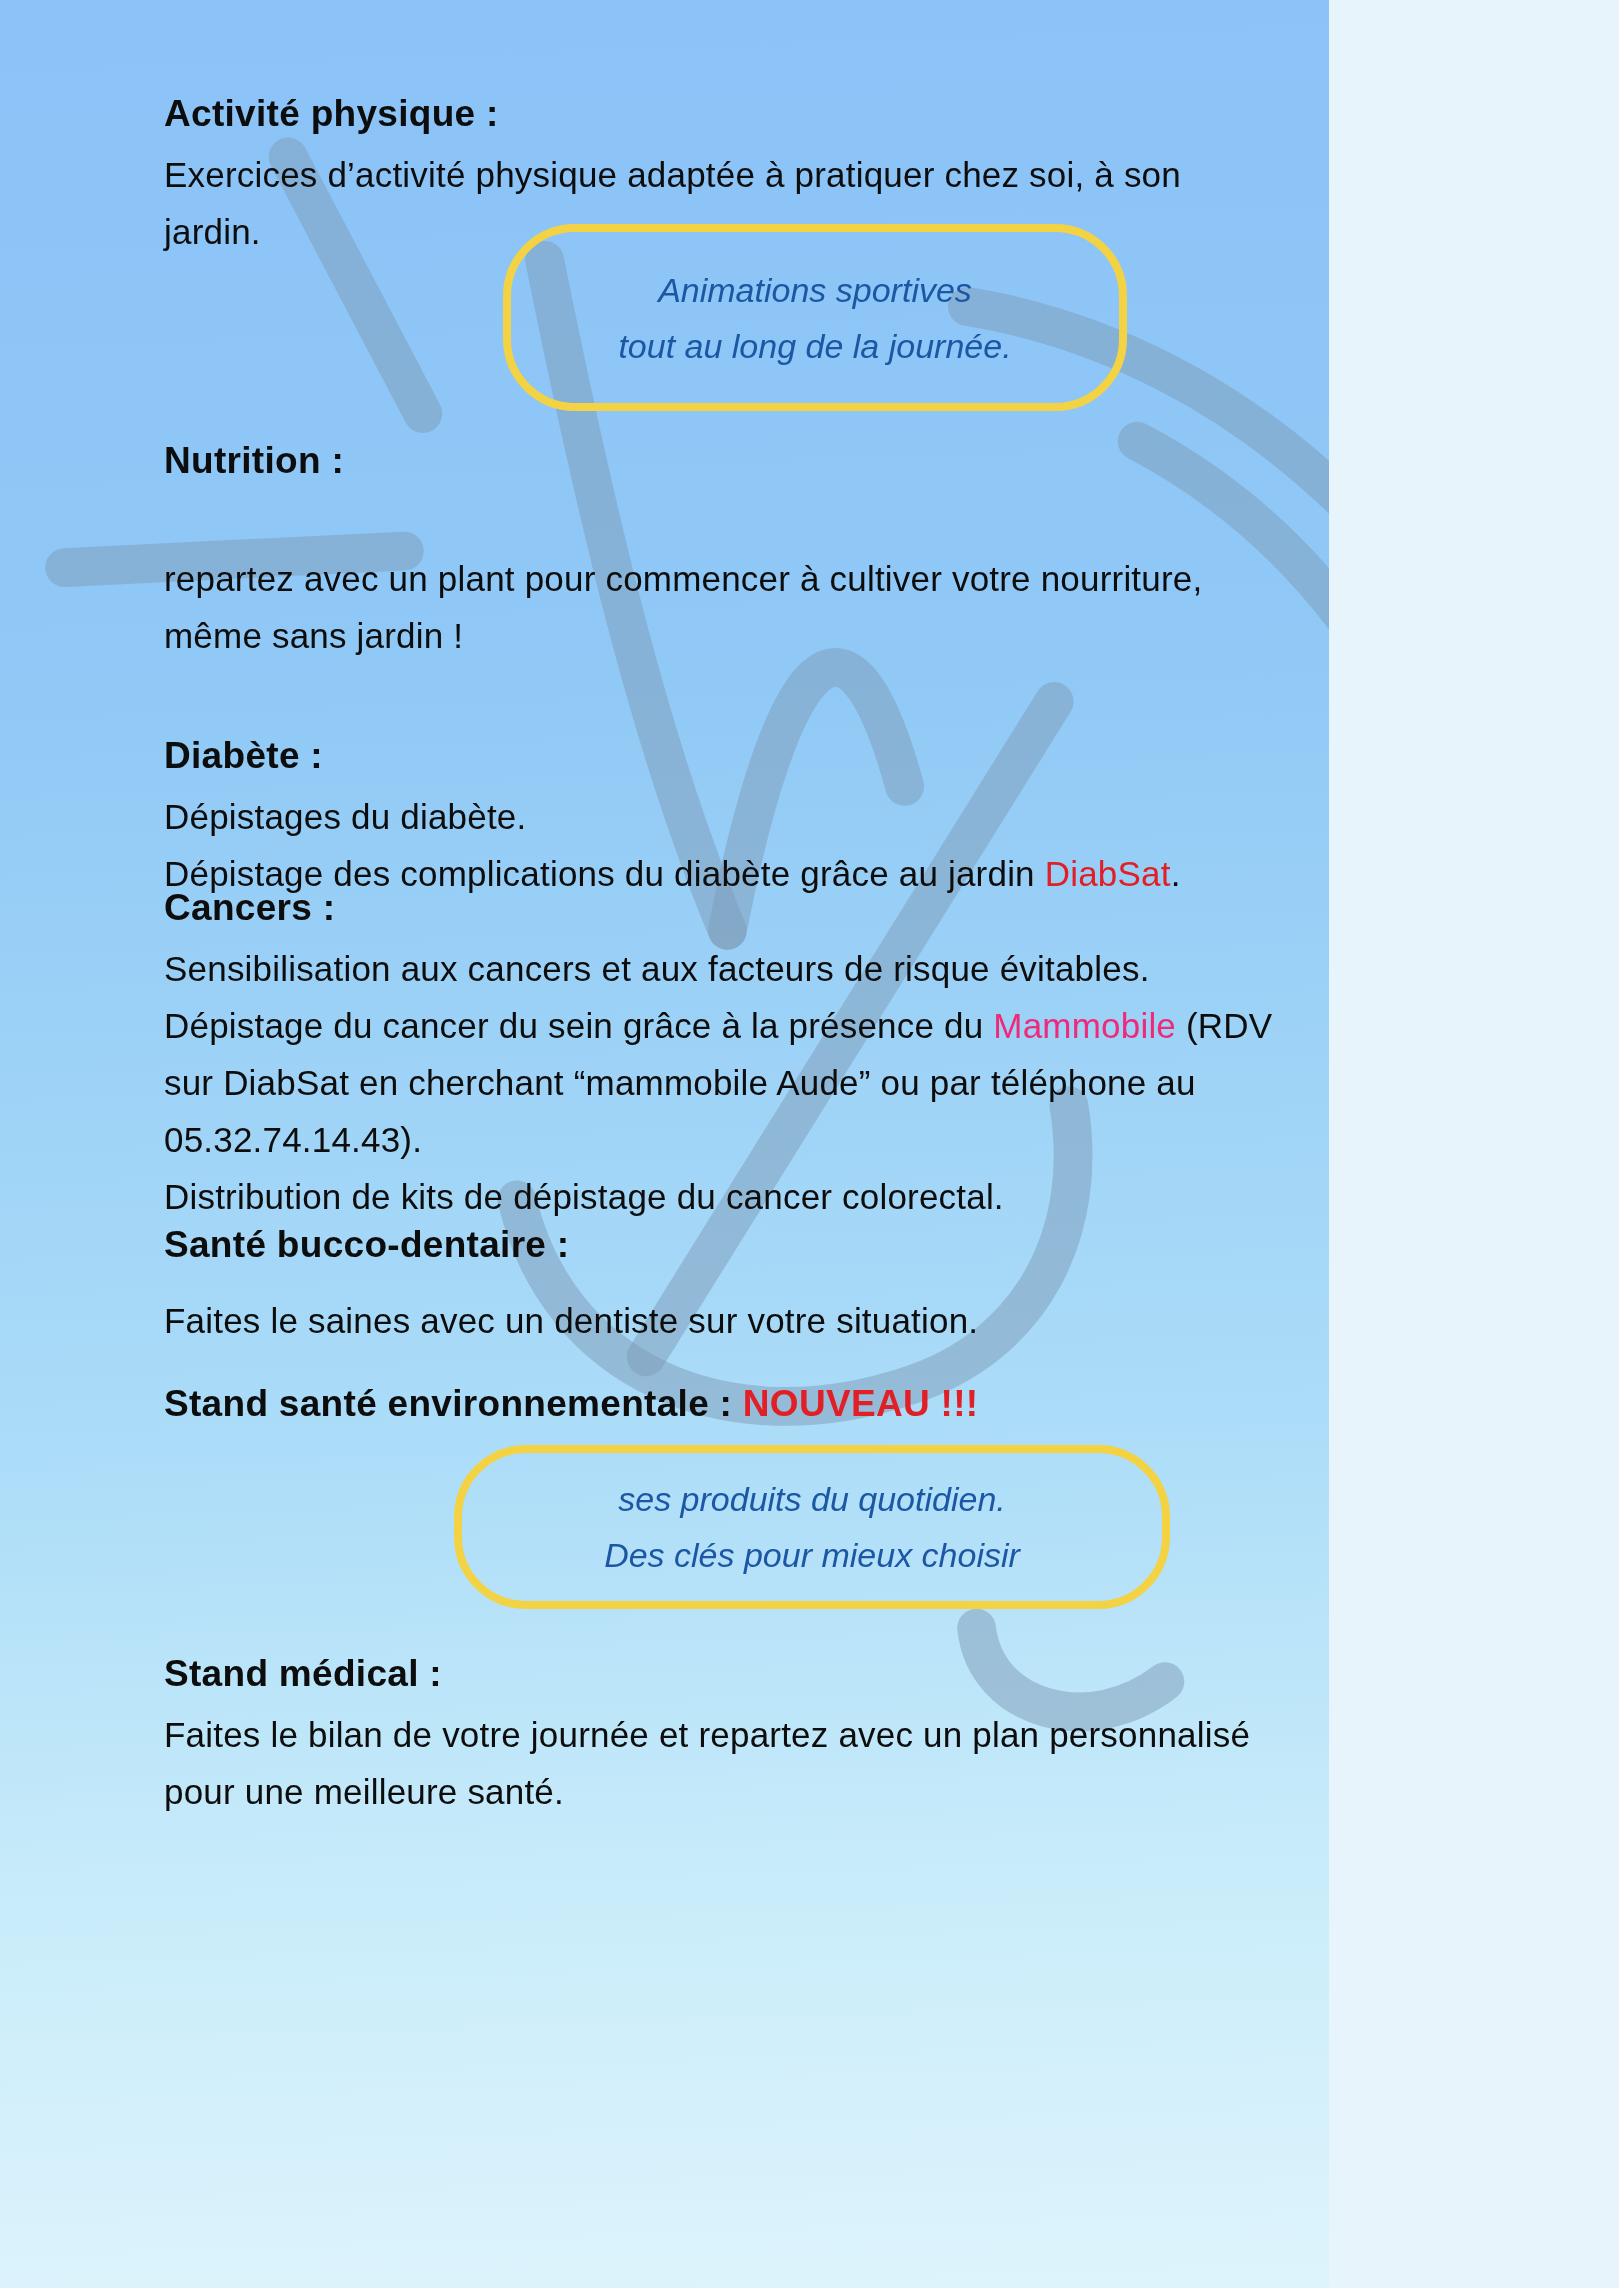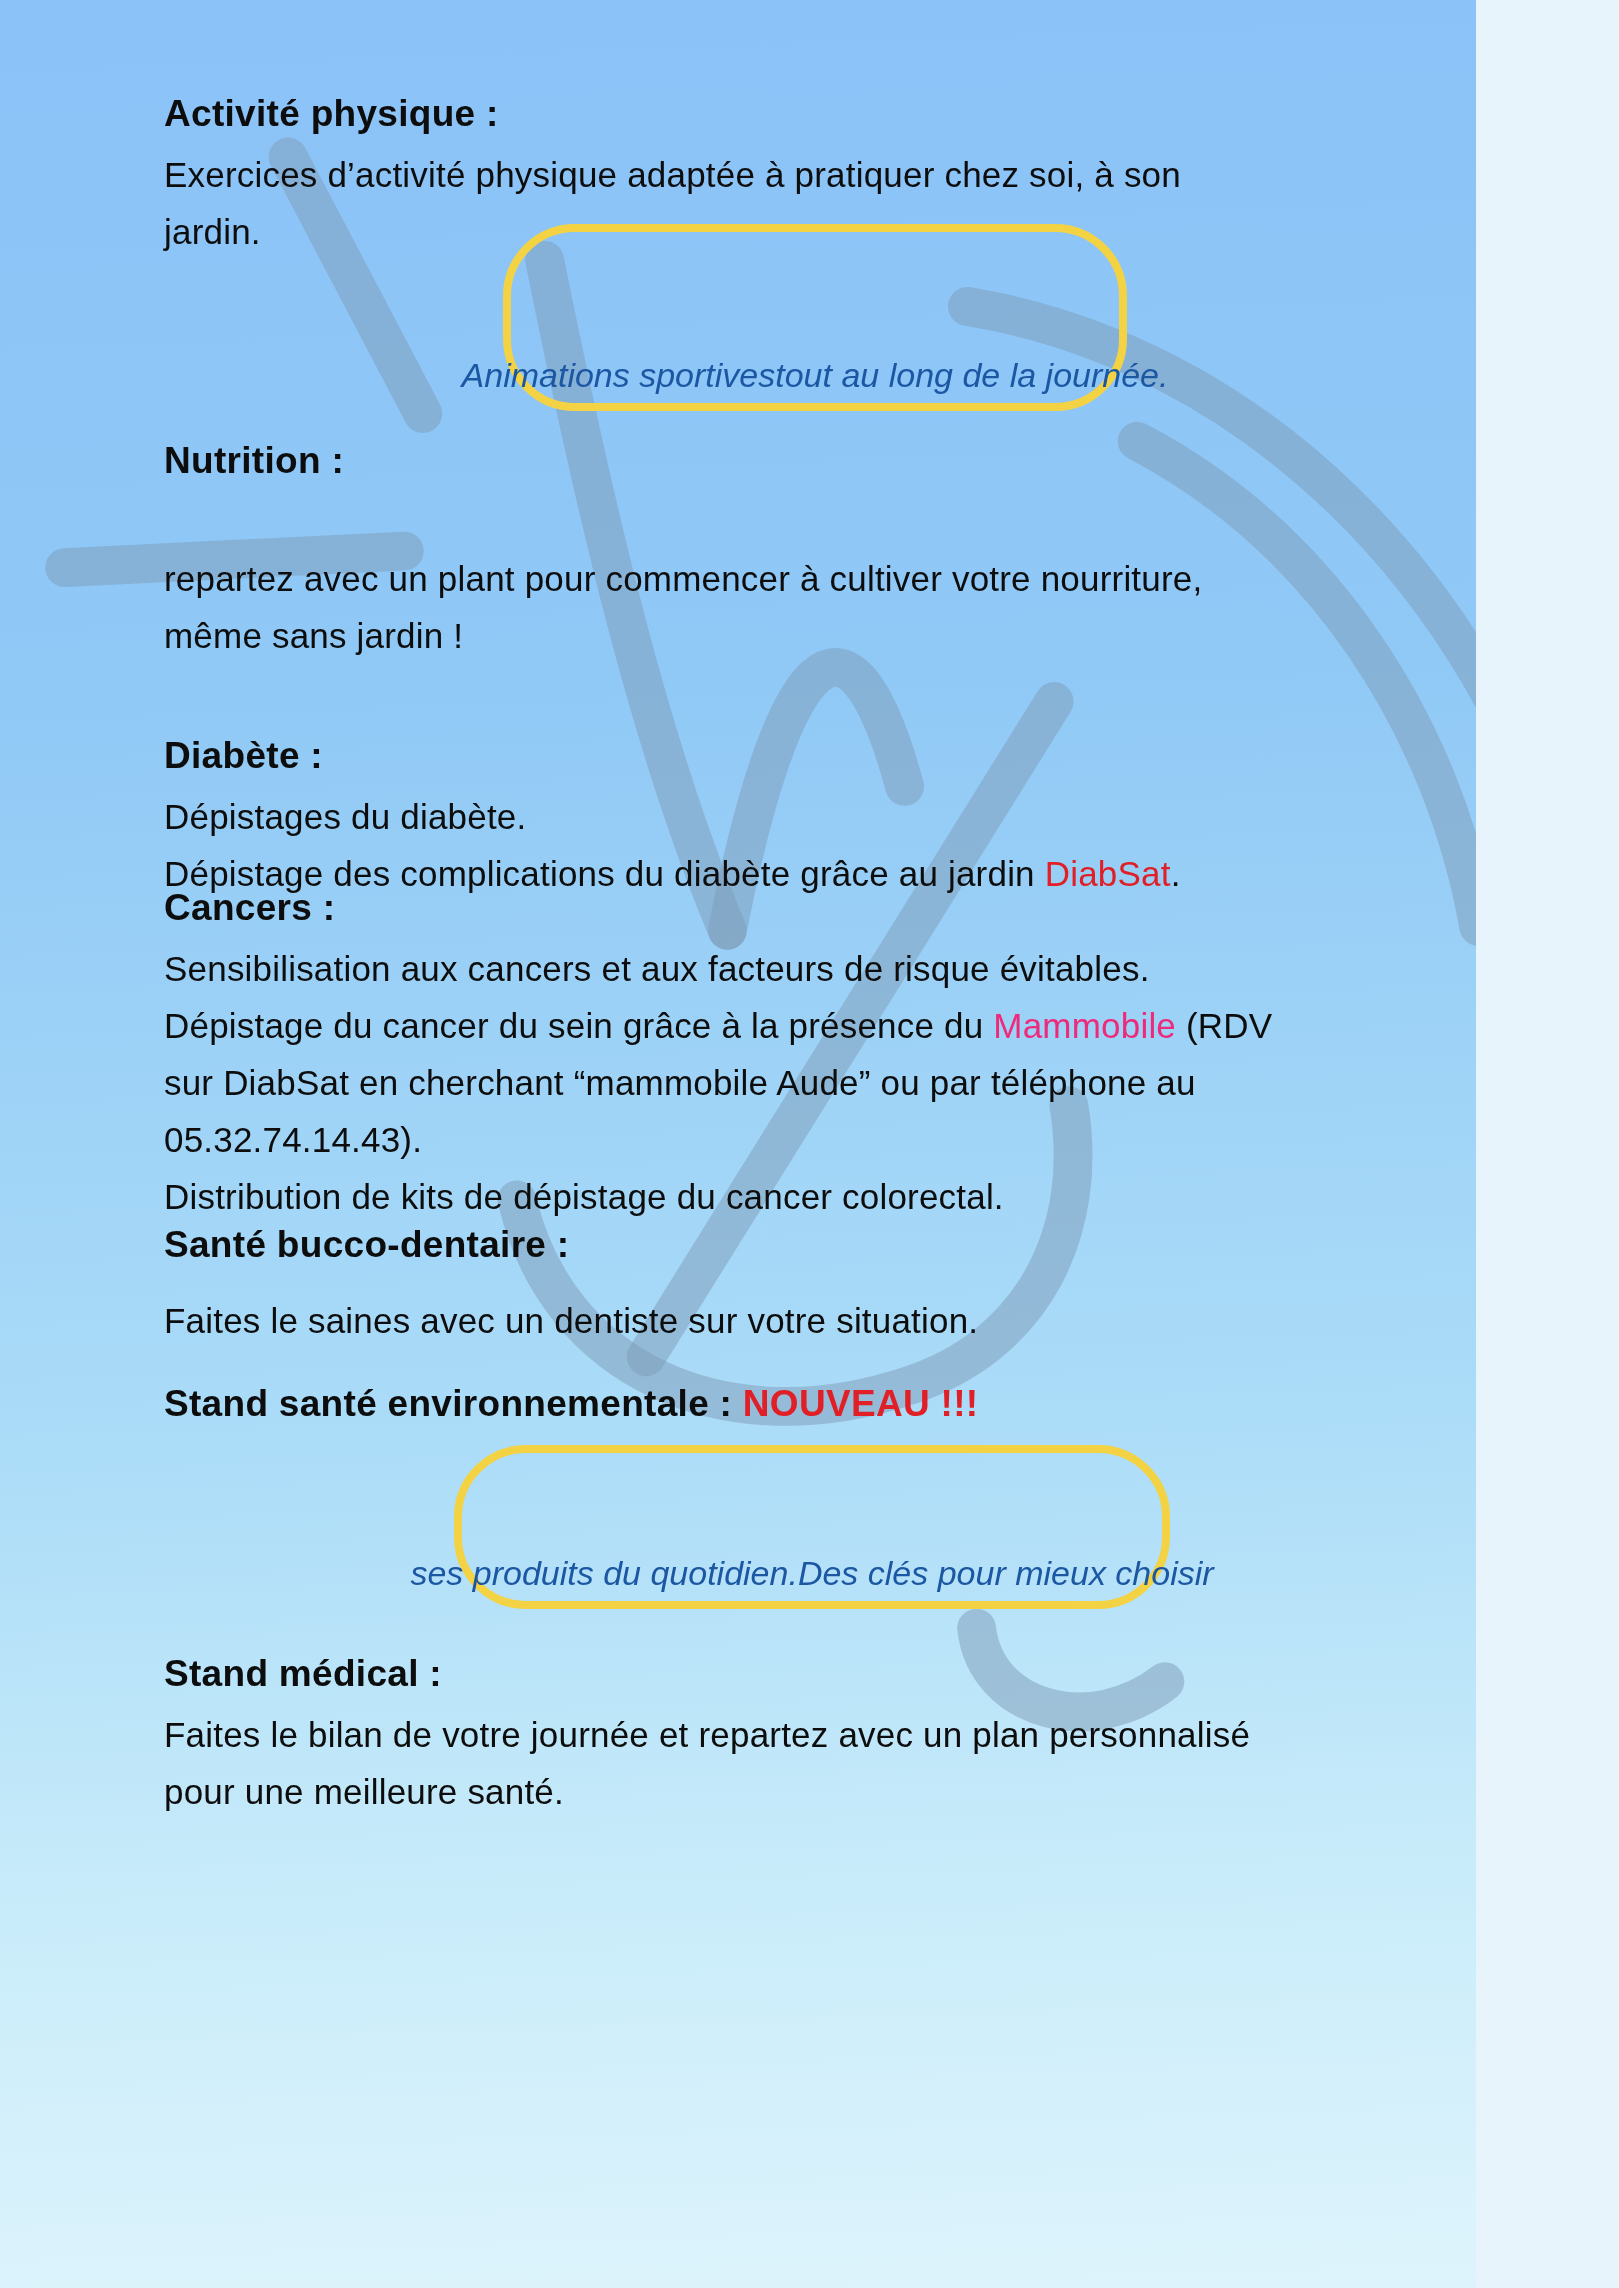--- a/index.html
+++ b/index.html
@@ -2,21 +2,21 @@
 <html style="--yellow: #f3d344; --blue: #1b57a3; --red: #e01f26; --pink: #ee2a7b;font-size:14.8px"><head>
 <meta charset="utf-8">
 <style>
   html,body{margin:0;padding:0;}
   body{
     font-family:"Liberation Sans","DejaVu Sans",sans-serif;
     background:#e8f4fb;
   }
   .page{
     position:relative;
-    width:1476px;height:2289px;
+    width:1329px;height:2289px;
     overflow:hidden;
     background:linear-gradient(178deg,#8bc2f8 0%,#90c9f6 30%,#abdcf8 62%,#c9ecfa 82%,#def4fc 100%);
   }
   .watermark{
     position:absolute;inset:0;z-index:1;pointer-events:none;
   }
   .txt{
     position:absolute;left:164px;z-index:3;
     color:#0d0d0d;
     font-size:35px;line-height:57px;
@@ -30,21 +30,21 @@
   }
   .brand-red{color:var(--red,#e01f26);}
   .brand-pink{color:var(--pink,#ee2a7b);}
   .new-flag{color:var(--red,#e01f26);font-weight:700;}
   .bubble{
     position:absolute;z-index:2;
     border:8.3px solid var(--yellow,#f3d344);
     border-radius:72px;
     background:transparent;
     box-sizing:border-box;
-    display:flex;justify-content:center;align-items:flex-end;
+    display:flex;flex-direction:column;justify-content:center;align-items:center;
   }
   .bubble .b-line{
     color:var(--blue,#1b57a3);
     font-style:italic;
     font-size:34px;line-height:56px;
     white-space:nowrap;
   }
   .bubble-sports{left:503px;top:224px;width:624px;height:187px;}
   .bubble-env{left:454px;top:1445px;width:716px;height:164px;}
 </style>

